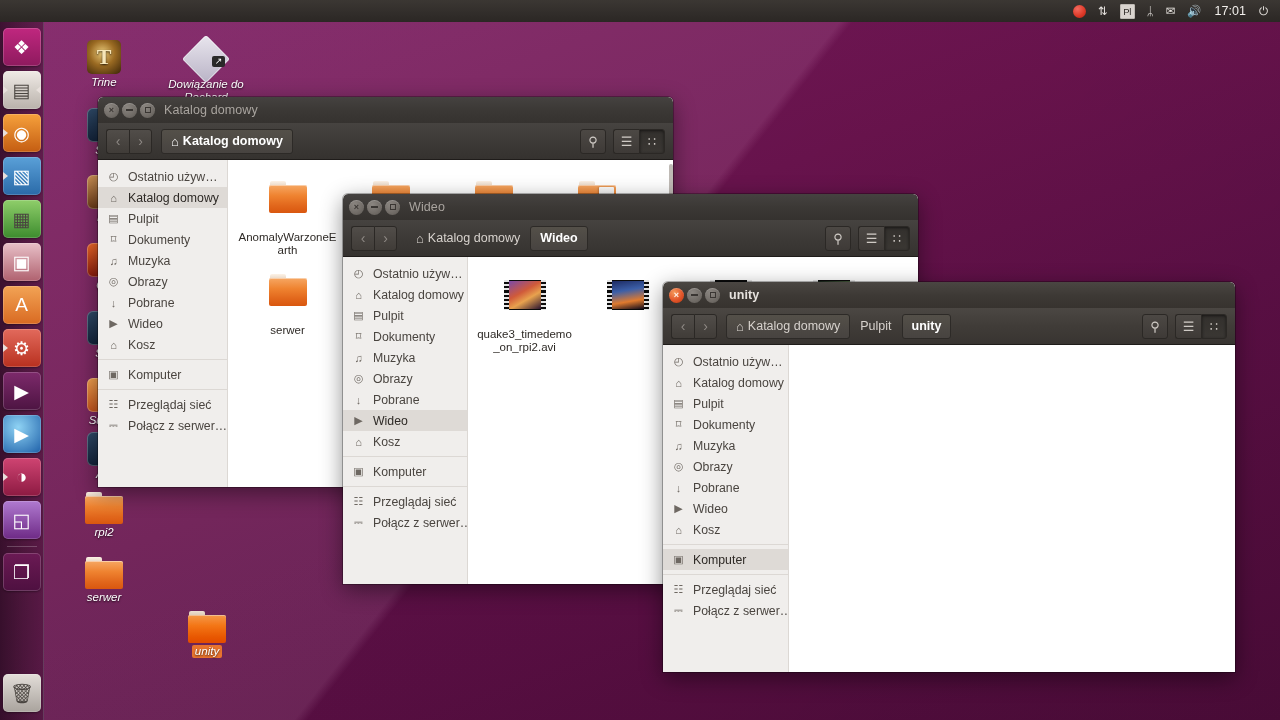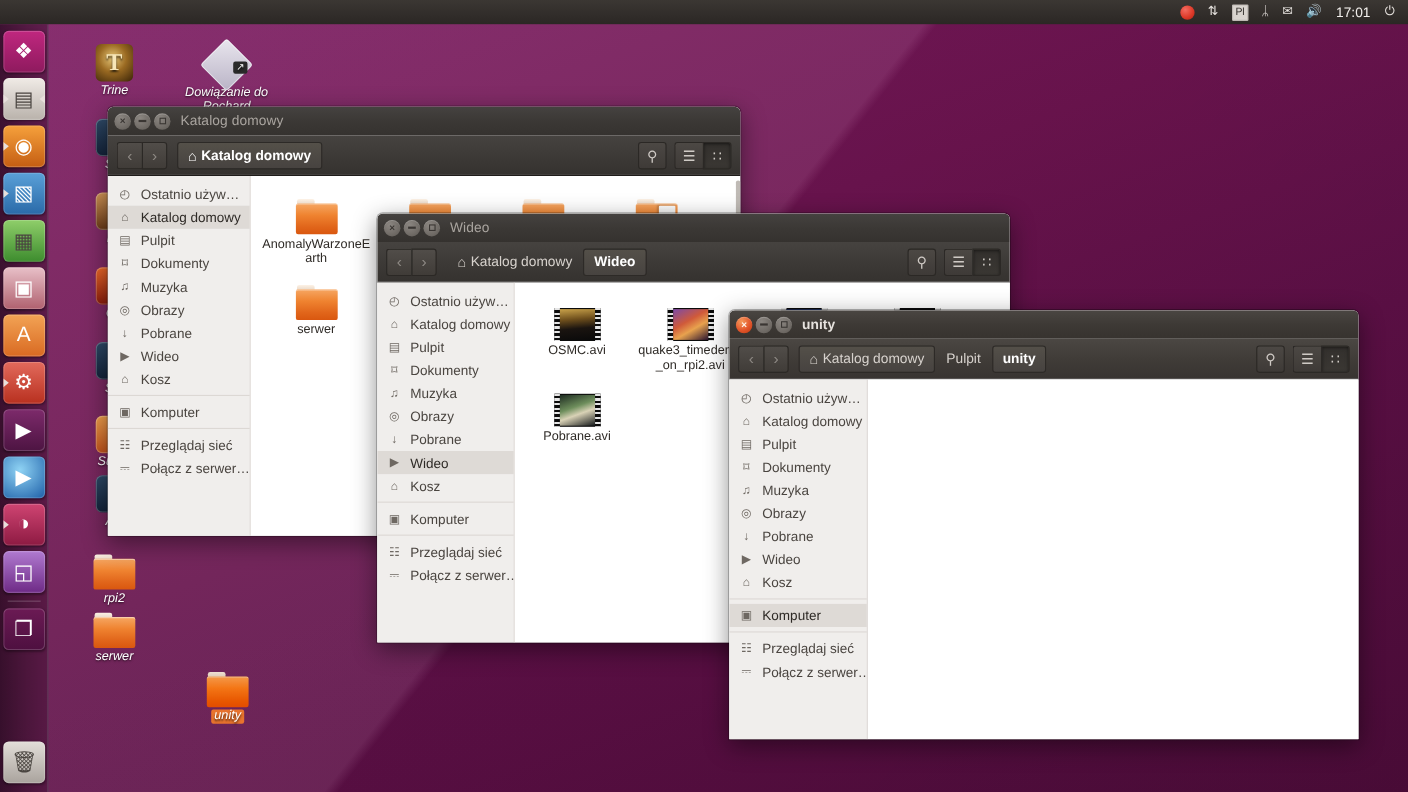--- a/index.html
+++ b/index.html
@@ -194,21 +194,21 @@
   .place .pico { width: 13px; text-align: center; font-size: 11px; color: #6e6862; flex: 0 0 13px; }
   .place-sep { height: 1px; background: #dcd8d4; margin: 4px 0; }
 
   .filearea { flex: 1; background: #fff; position: relative; padding: 8px 0 0 0; }
   .fgrid { display: flex; flex-wrap: wrap; align-content: flex-start; }
   .fitem {
     width: 103px; text-align: center; padding: 5px 2px 4px 2px;
     font-size: 11.5px; line-height: 13px; color: #2e2a26;
   }
   .fitem .ficon { height: 40px; display: flex; align-items: flex-end; justify-content: center; }
-  .fitem .fname { margin-top: 3px; word-wrap: break-word; text-align: center; }
+  .fitem .fname { margin-top: 18px; word-wrap: break-word; text-align: center; }
 
   
   .vthumb { position: relative; width: 42px; height: 30px; background: #0b0b0b; }
   .vthumb::before, .vthumb::after {
     content:''; position: absolute; top: 0; bottom: 0; width: 5px;
     background: repeating-linear-gradient(180deg, #e6e6e6 0 2px, #0b0b0b 2px 4.2px);
   }
   .vthumb::before { left: 0; } .vthumb::after { right: 0; }
   .vthumb .pic { position: absolute; left: 5px; right: 5px; top: 1px; bottom: 1px; }
 
@@ -265,21 +265,21 @@
           <span style="display:inline-block;width:34px;height:34px;border-radius:6px;background:linear-gradient(180deg,#f2a14e,#c4541c);box-shadow:inset 0 0 0 1px rgba(255,255,255,.25)"></span>
         </div>
         <div class="di-label">Super</div>
       </div>
       <div class="desk-icon" style="left: 58px; top: 420px;">
         <div class="di-img">
           <span style="display:inline-block;width:34px;height:34px;border-radius:6px;background:linear-gradient(180deg,#2f4a68,#13233a);box-shadow:inset 0 0 0 1px rgba(255,255,255,.25)"></span>
         </div>
         <div class="di-label">Alti</div>
       </div>
-      <div class="desk-icon" style="left: 58px; top: 490px;">
+      <div class="desk-icon" style="left: 58px; top: 478px;">
         <div class="di-img">
           <div class="folder">
             <span class="tab"></span>
             <span class="body"></span>
           </div>
         </div>
         <div class="di-label">rpi2</div>
       </div>
       <div class="desk-icon" style="left: 58px; top: 543px;">
         <div class="di-img">
@@ -557,28 +557,20 @@
           <div class="place">
             <span class="pico">⎓</span>
             <span>Połącz z serwer…</span>
           </div>
         </div>
       <div class="filearea">
         <div class="fgrid" style="padding-left:5px;">
             <div class="fitem">
               <div class="ficon">
                 <div class="vthumb">
-                  <div class="pic" style="background: linear-gradient(175deg, rgb(201, 162, 74) 0%, rgb(109, 78, 28) 34%, rgb(26, 20, 16) 62%, rgb(10, 10, 10) 100%);"></div>
-                </div>
-              </div>
-              <div class="fname">OSMC.avi</div>
-            </div>
-            <div class="fitem">
-              <div class="ficon">
-                <div class="vthumb">
                   <div class="pic" style="background: linear-gradient(150deg, rgb(123, 74, 168) 0%, rgb(208, 90, 58) 40%, rgb(232, 162, 78) 62%, rgb(42, 20, 48) 100%);"></div>
                 </div>
               </div>
               <div class="fname">quake3_timedemo_on_rpi2.avi</div>
             </div>
             <div class="fitem">
               <div class="ficon">
                 <div class="vthumb">
                   <div class="pic" style="background: linear-gradient(170deg, rgb(29, 43, 99) 0%, rgb(60, 95, 168) 35%, rgb(224, 122, 46) 70%, rgb(18, 12, 28) 100%);"></div>
                 </div>

